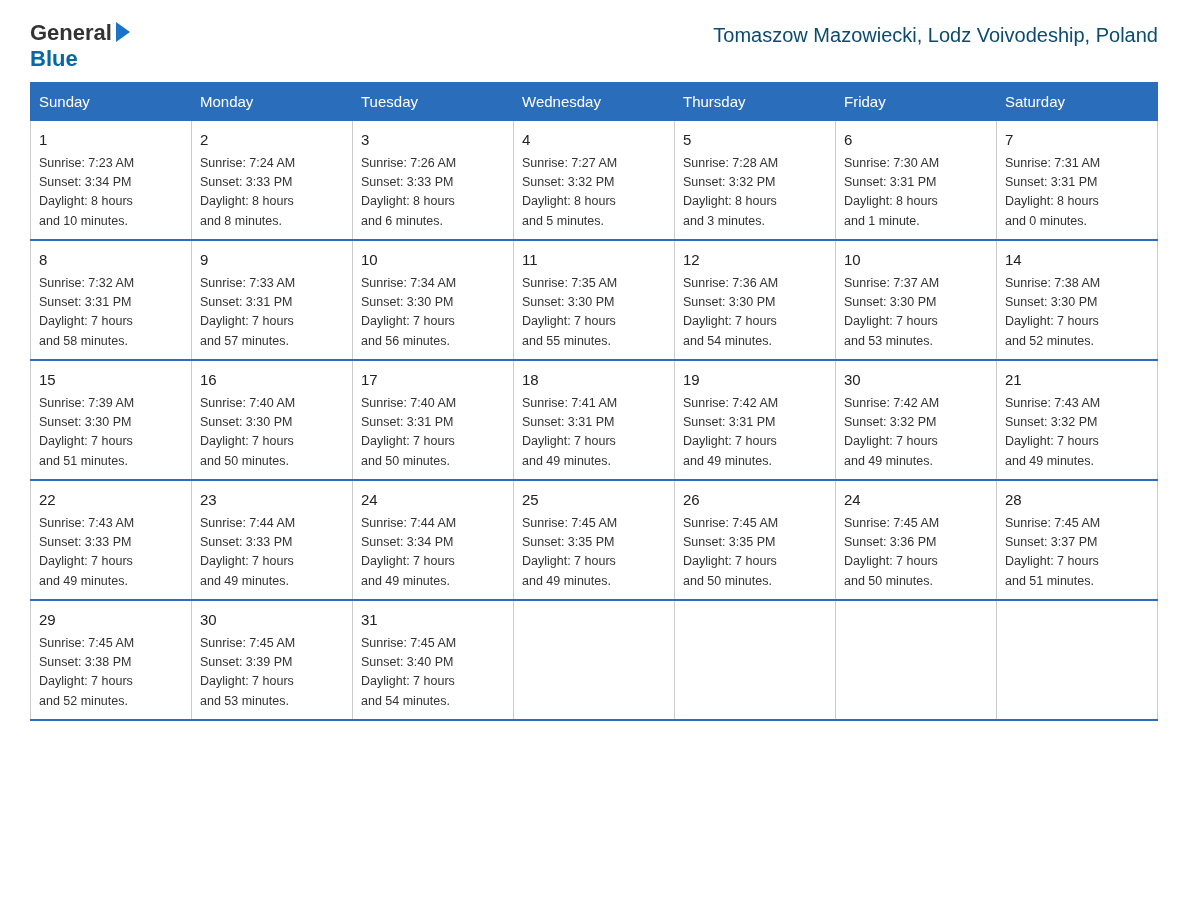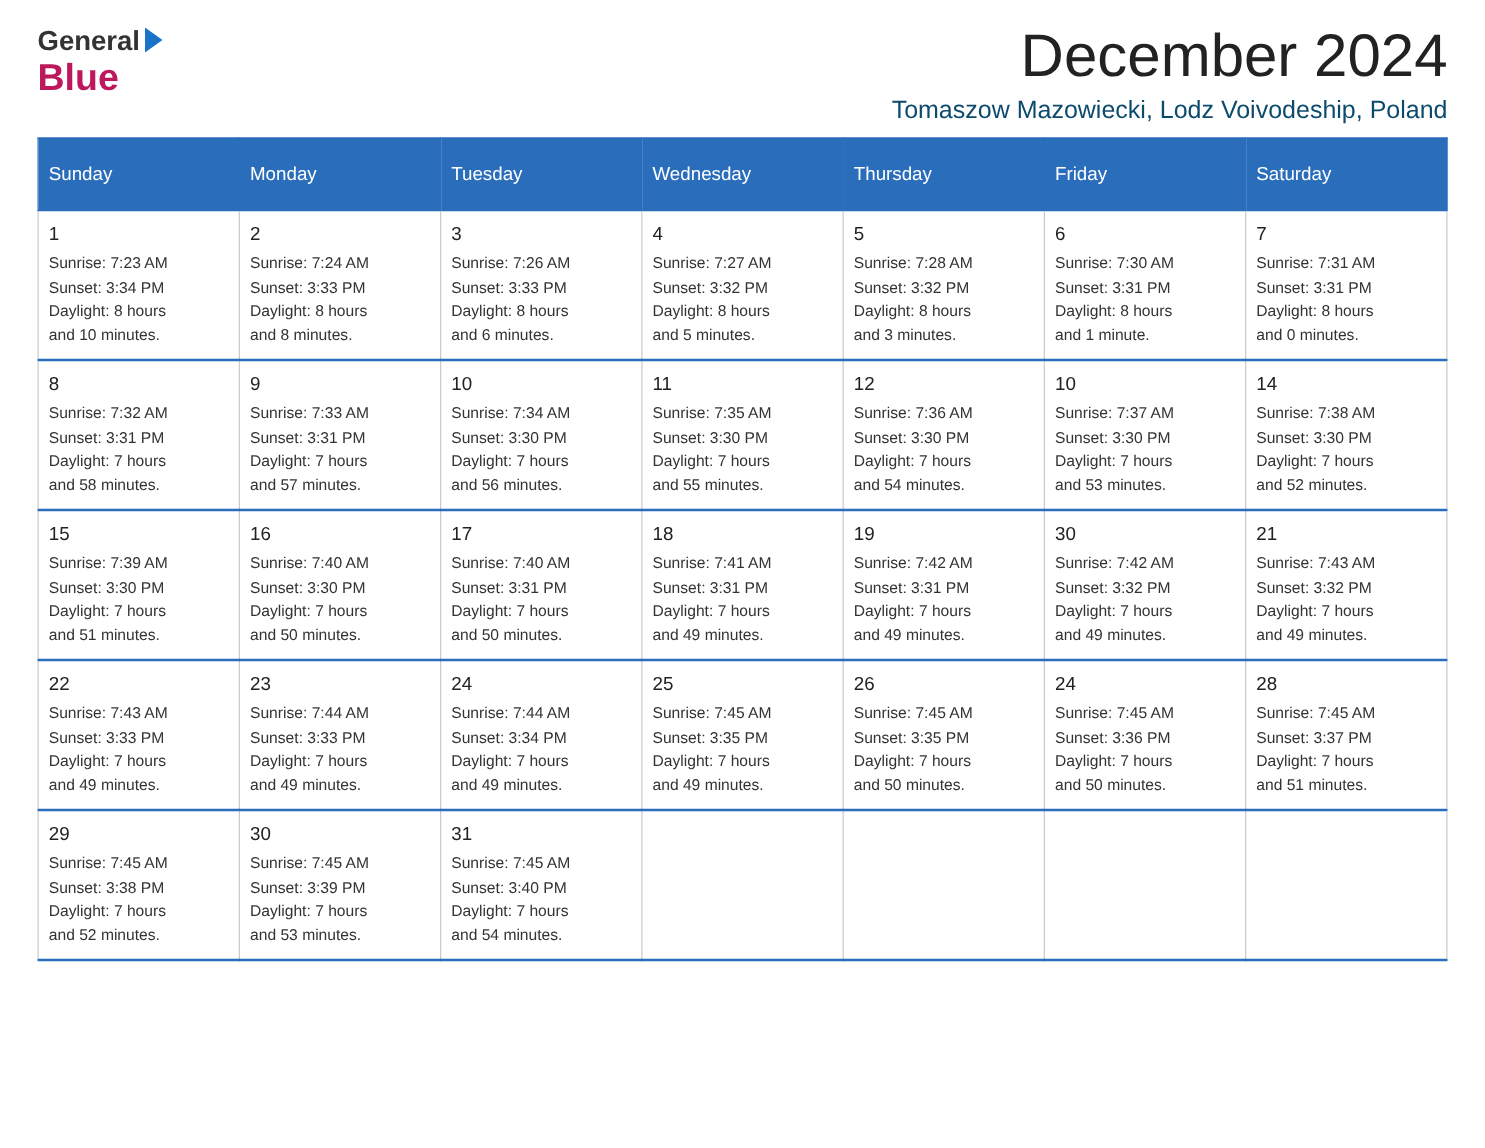--- a/index.html
+++ b/index.html
@@ -19,23 +19,23 @@
       display: flex;
       flex-direction: column;
       align-items: flex-start;
     }
     .logo-general {
       font-size: 22px;
       font-weight: bold;
       color: #333;
     }
     .logo-blue {
-      font-size: 30px;
+      font-size: 22px;
       font-weight: bold;
-      color: #be185d;
+      color: #0369a1;
       display: flex;
       align-items: flex-start;
     }
     .logo-arrow {
       width: 0;
       height: 0;
       border-top: 10px solid transparent;
       border-bottom: 10px solid transparent;
       border-left: 14px solid #1a73c9;
       margin-left: 4px;
@@ -56,21 +56,21 @@
       margin-top: 4px;
     }
     .calendar {
       width: 100%;
       border-collapse: collapse;
       margin-top: 10px;
     }
     .calendar thead tr th {
       background-color: #2a6ebb;
       color: #fff;
-      padding: 20px 8px;
+      padding: 10px 8px;
       text-align: left;
       font-size: 15px;
       font-weight: normal;
       border: 1px solid #2a6ebb;
     }
     .calendar tbody tr td {
       vertical-align: top;
       padding: 8px;
       border: 1px solid #ccc;
       width: 14.28%;
@@ -103,21 +103,20 @@
   <div class="logo">
     <div style="display:flex;align-items:center;text-align:center;">
       <span class="logo-general">General</span>
       <div class="logo-arrow"></div>
     </div>
     <div class="logo-blue">
       <span>Blue</span>
     </div>
   </div>
   <div class="title-section">
-    <div class="month-title">December 2024</div>
     <div class="location">Tomaszow Mazowiecki, Lodz Voivodeship, Poland</div>
   </div>
 </div>
 
 <table class="calendar">
   <thead>
     <tr>
     <th>Sunday</th>
         <th>Monday</th>
         <th>Tuesday</th>

